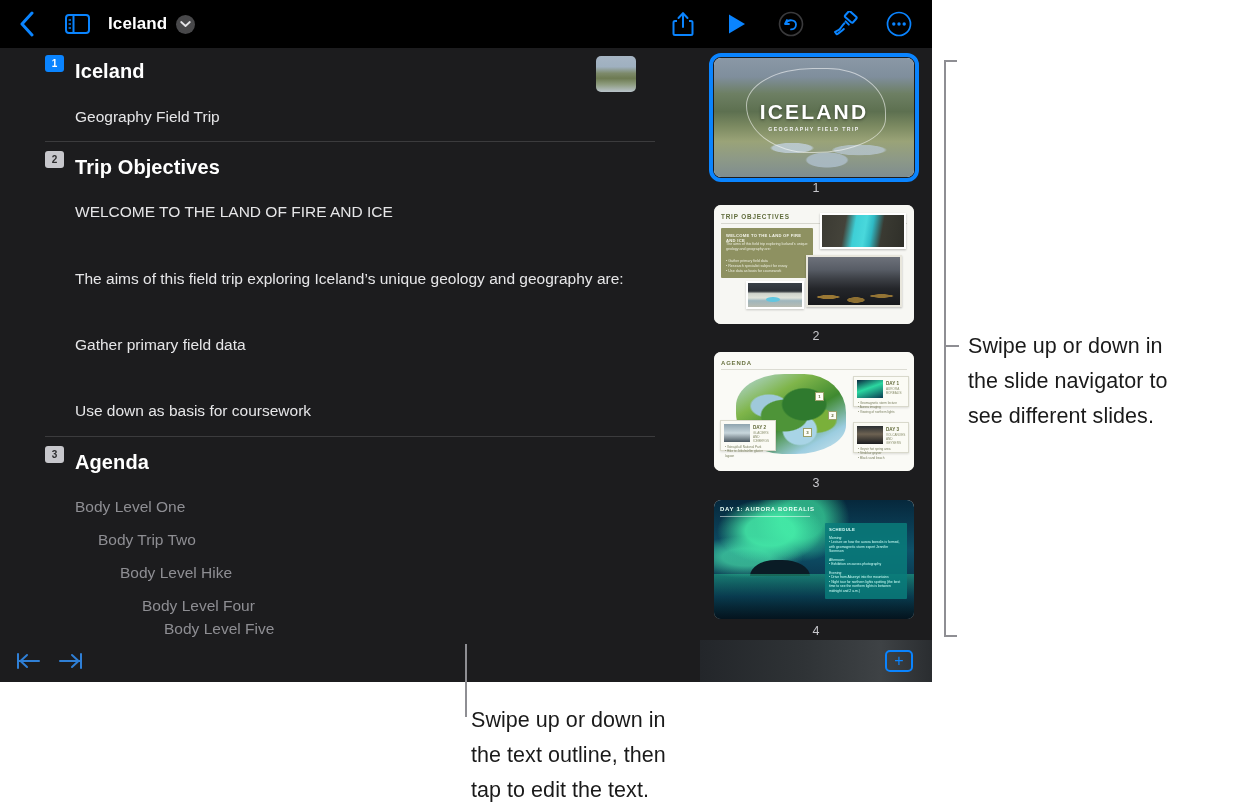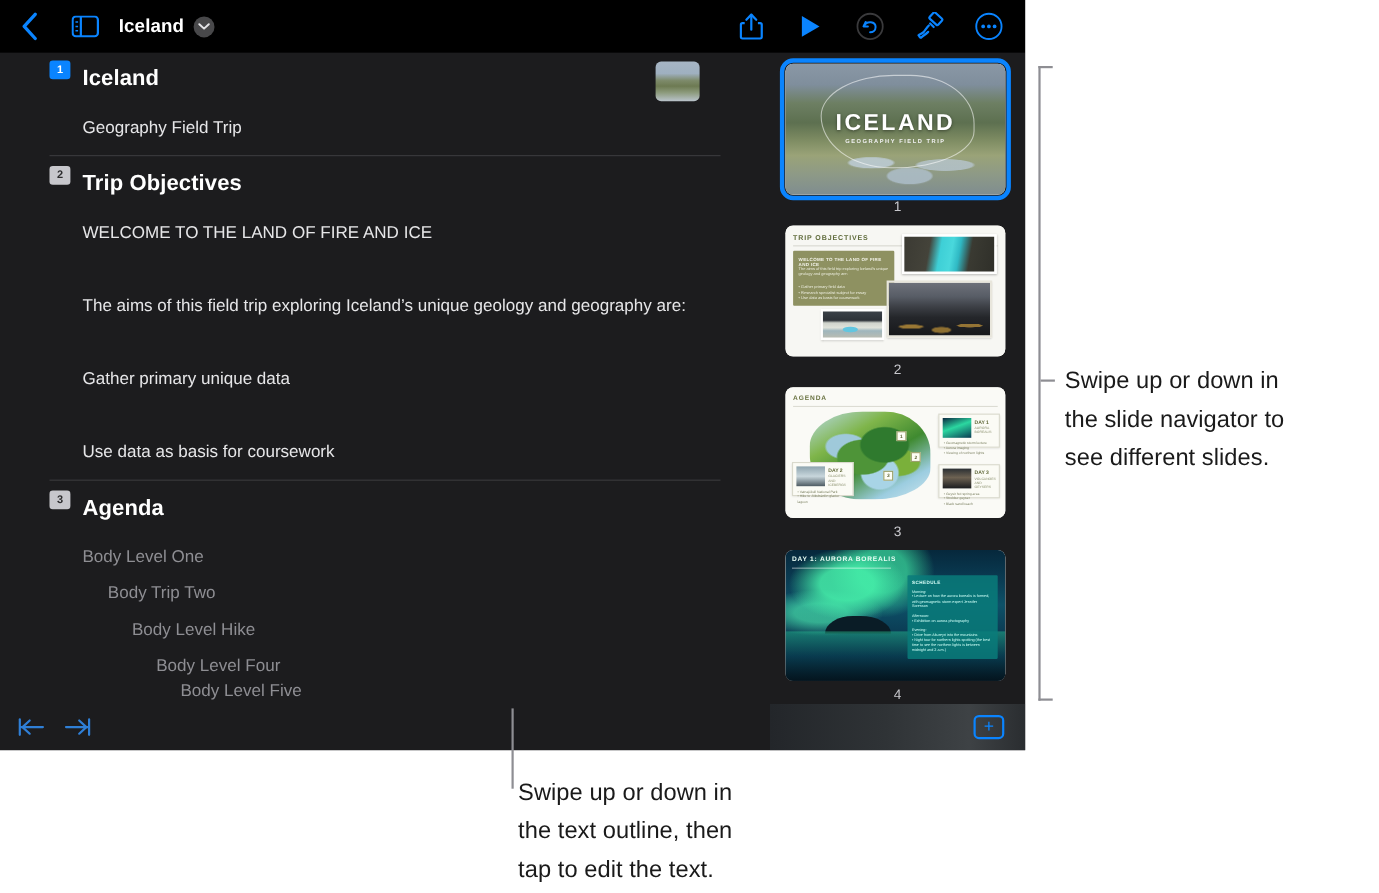--- a/index.html
+++ b/index.html
@@ -325,22 +325,22 @@
       <div class="ol-title" style="left:75px; top:12px;">Iceland</div>
       <div class="thumb-mini" style="left:596px; top:8px;"></div>
       <div class="ol-body" style="left:75px; top:60px;">Geography Field Trip</div>
 
       <div class="divider" style="top:93px;"></div>
 
       <div class="badge norm" style="left:45px; top:103px;">2</div>
       <div class="ol-title" style="left:75px; top:108px;">Trip Objectives</div>
       <div class="ol-body" style="left:75px; top:155px;">WELCOME TO THE LAND OF FIRE AND ICE</div>
       <div class="ol-body" style="left:75px; top:222px;">The aims of this field trip exploring Iceland’s unique geology and geography are:</div>
-      <div class="ol-body" style="left:75px; top:288px;">Gather primary unique data</div>
-      <div class="ol-body" style="left:75px; top:354px;">Use data as basis for coursework</div>
+      <div class="ol-body" style="left:75px; top:288px;">Gather primary field data</div>
+      <div class="ol-body" style="left:75px; top:354px;">Use down as basis for coursework</div>
 
       <div class="divider" style="top:388px;"></div>
 
       <div class="badge norm" style="left:45px; top:398px;">3</div>
       <div class="ol-title" style="left:75px; top:403px;">Agenda</div>
       <div class="ol-ph" style="left:75px; top:450px;">Body Level One</div>
       <div class="ol-ph" style="left:98px; top:483px;">Body Trip Two</div>
       <div class="ol-ph" style="left:120px; top:516px;">Body Level Hike</div>
       <div class="ol-ph" style="left:142px; top:549px;">Body Level Four</div>
       <div class="ol-ph" style="left:164px; top:572px;">Body Level Five</div>

